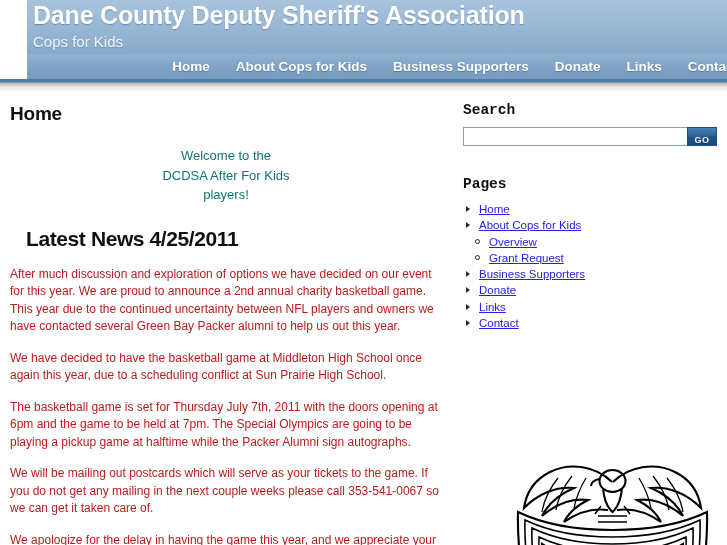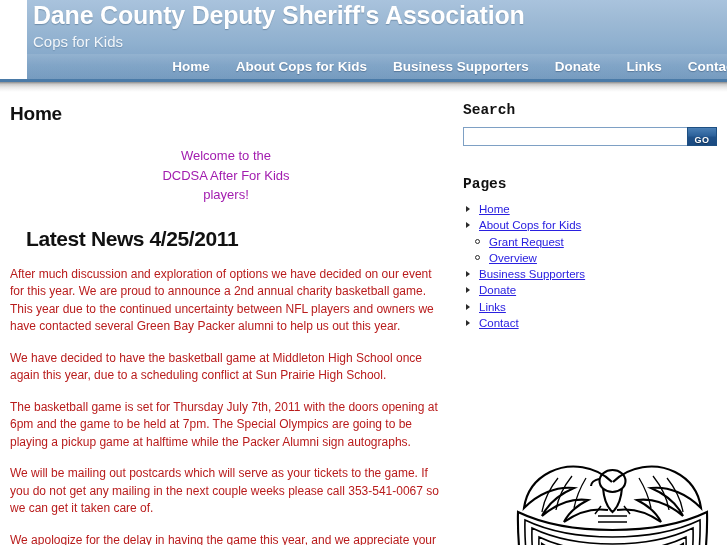--- a/index.html
+++ b/index.html
@@ -96,21 +96,21 @@
   #page-title {
     font-size: 19px;
     font-weight: bold;
     color: #111111;
     margin: 0 0 21px 0;
     letter-spacing: -0.2px;
   }
   #welcome-block {
     text-align: center;
     font-size: 13px;
-    color: #a21caf;
+    color: #0f766e;
     line-height: 19.5px;
     margin: 12px 0 22px 0;
   }
   #latest-news-heading {
     font-size: 21px;
     font-weight: bold;
     color: #111111;
     margin: 0 0 15px 16px;
     letter-spacing: -0.4px;
   }
@@ -258,25 +258,25 @@
       <li class="page-item">
         <span class="marker"></span>
         <a class="page-link">Home</a>
       </li>
       <li class="page-item">
         <span class="marker"></span>
         <a class="page-link">About Cops for Kids</a>
       </li>
       <li class="page-item nested">
         <span class="marker"></span>
+        <a class="page-link">Overview</a>
+      </li>
+      <li class="page-item nested">
+        <span class="marker"></span>
         <a class="page-link">Grant Request</a>
-      </li>
-      <li class="page-item nested">
-        <span class="marker"></span>
-        <a class="page-link">Overview</a>
       </li>
       <li class="page-item">
         <span class="marker"></span>
         <a class="page-link">Business Supporters</a>
       </li>
       <li class="page-item">
         <span class="marker"></span>
         <a class="page-link">Donate</a>
       </li>
       <li class="page-item">

